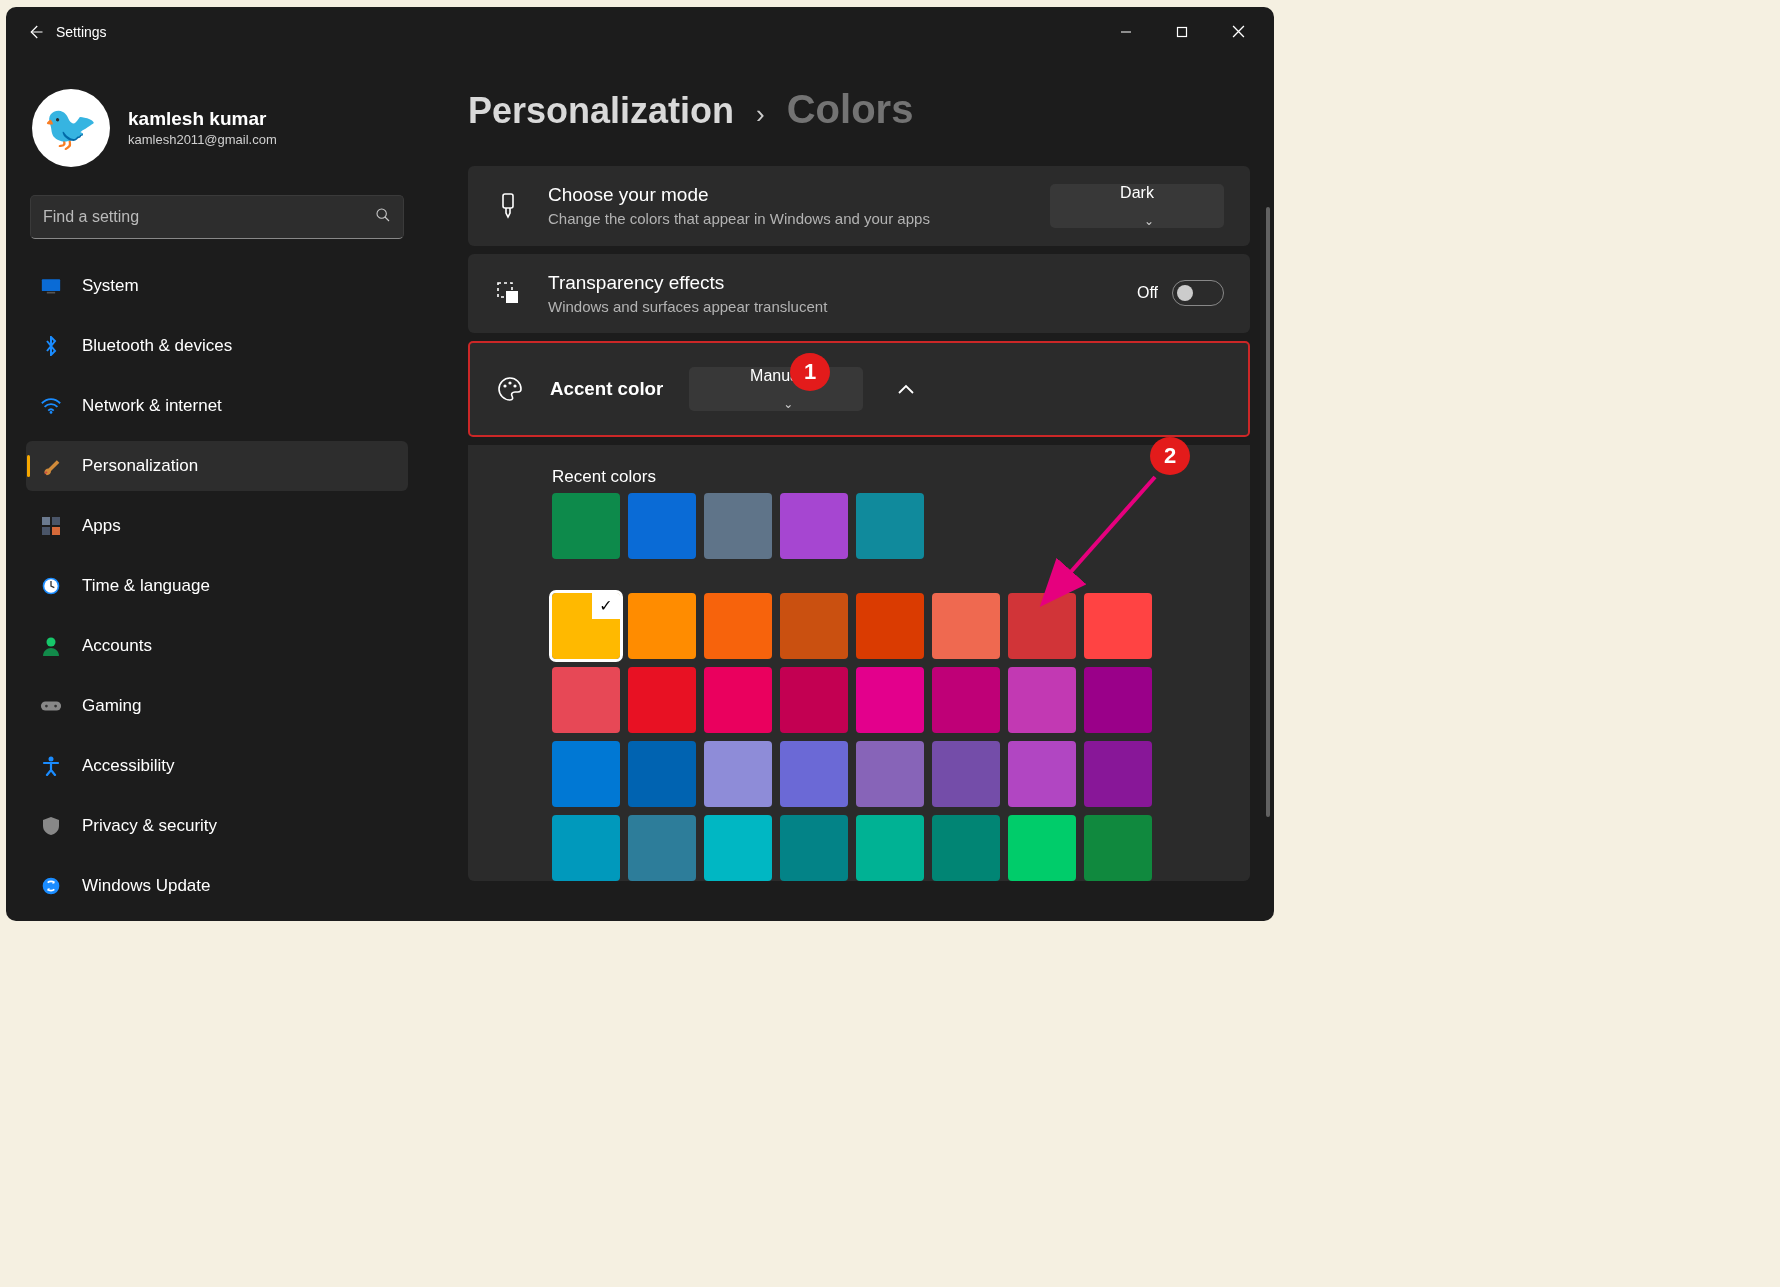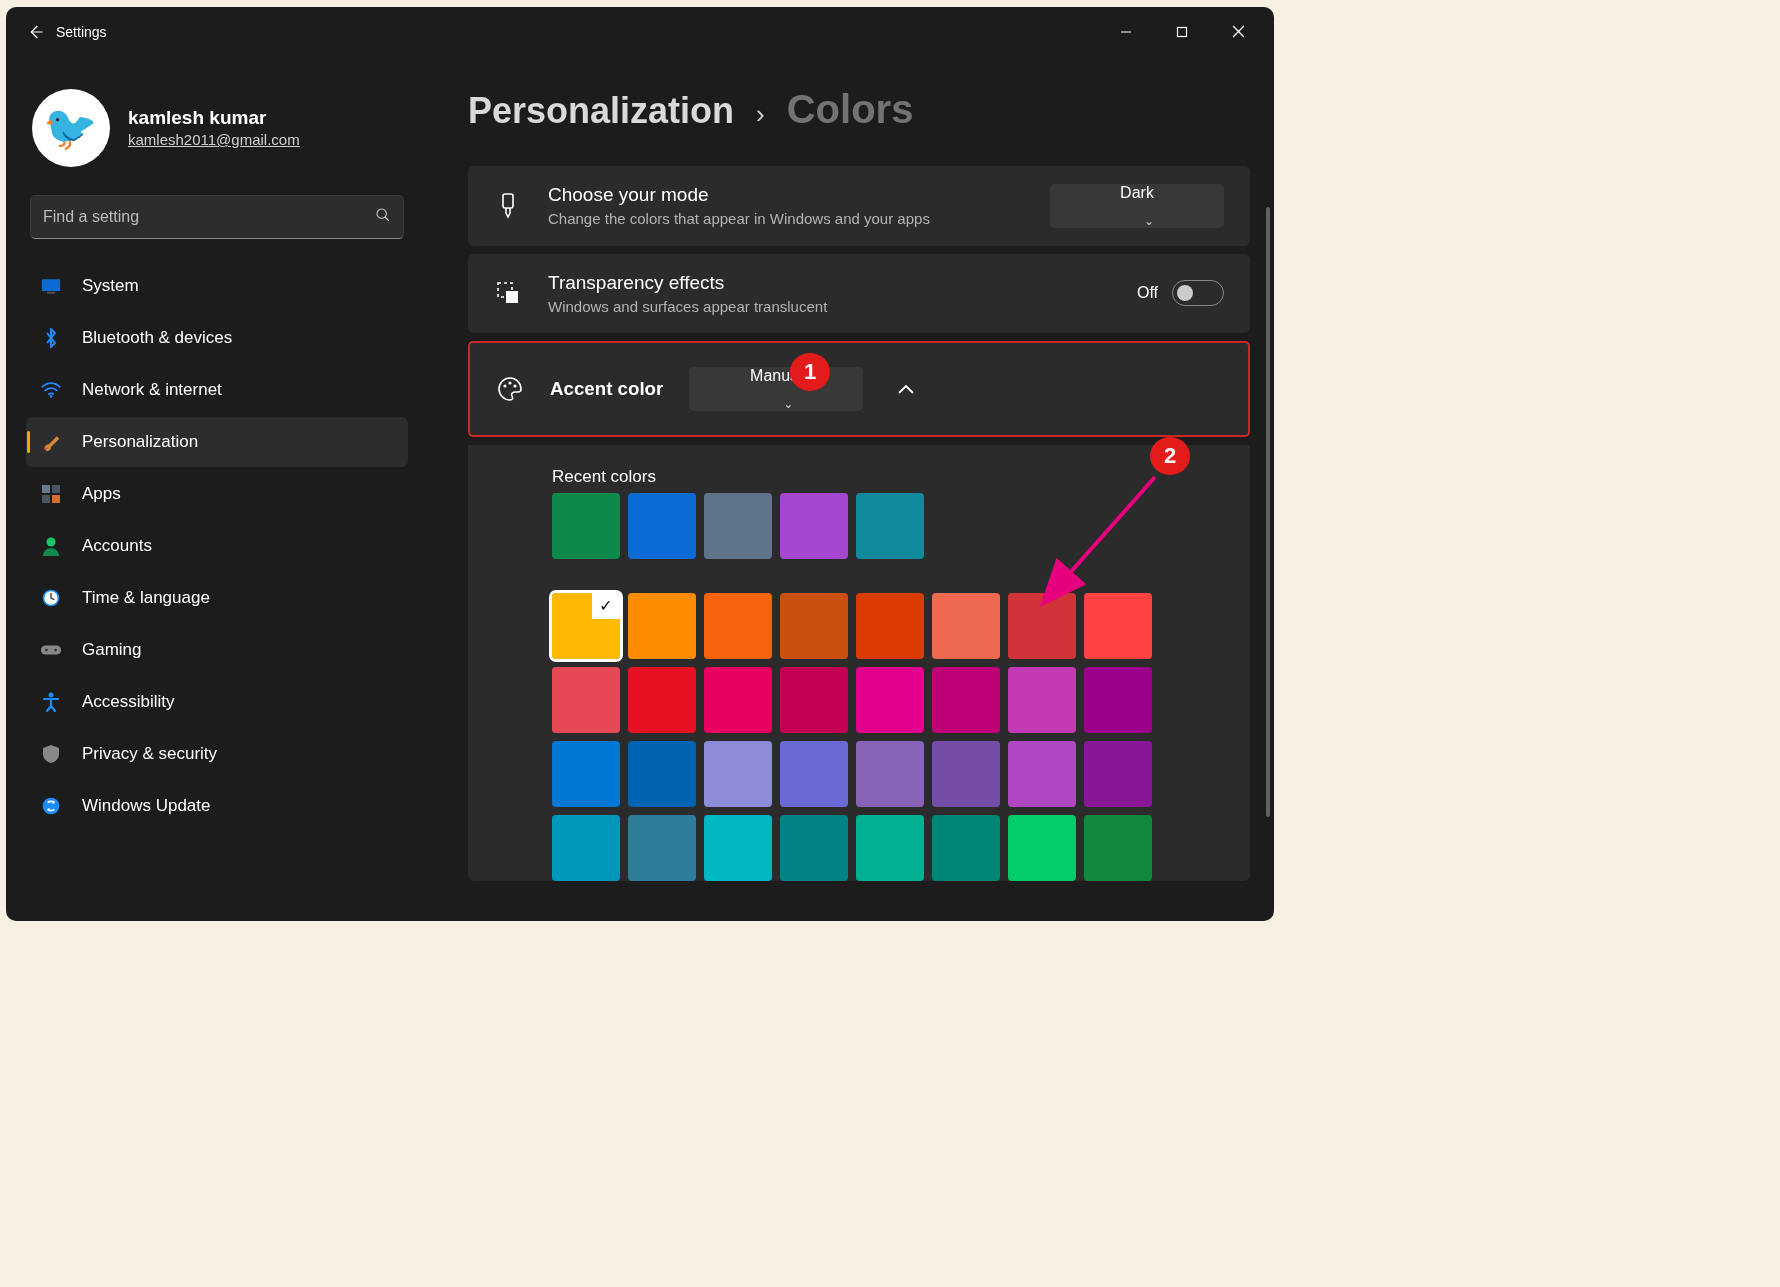--- a/index.html
+++ b/index.html
@@ -81,21 +81,21 @@
       background: #fff;
       display: flex;
       align-items: center;
       justify-content: center;
       font-size: 44px;
       position: relative;
       overflow: hidden;
     }
     .avatar-bird { color: #1c95e6; }
     .user-name { color: #fff; font-size: 19px; font-weight: 600; }
-    .user-email { color: #d0d0d0; font-size: 15px; margin-top: 2px; text-decoration: underline; }
+    .user-email { color: #d0d0d0; font-size: 13px; margin-top: 2px; }
     .search-box {
       display: flex;
       align-items: center;
       background: #2d2d2d;
       border: 1px solid #3a3a3a;
       border-bottom: 1px solid #888;
       border-radius: 5px;
       height: 44px;
       padding: 0 12px;
       margin: 0 4px 18px;
@@ -103,21 +103,21 @@
     .search-box input {
       flex: 1;
       background: transparent;
       border: none;
       outline: none;
       color: #ef4444;
       font-size: 16px;
     }
     .search-box input::placeholder { color: #bbb; }
     .search-icon { color: #ccc; font-size: 15px; }
-    .nav { display: flex; flex-direction: column; gap: 2px; }
+    .nav { display: flex; flex-direction: column; gap: 10px; }
     .nav-item {
       display: flex;
       align-items: center;
       gap: 20px;
       height: 50px;
       padding: 0 14px;
       border-radius: 6px;
       color: #fff;
       font-size: 17px;
       cursor: pointer;
@@ -399,36 +399,36 @@
                 <rect x="0" y="0" width="8" height="8" fill="#6b7a8f"></rect>
                 <rect x="10" y="0" width="8" height="8" fill="#4a5568"></rect>
                 <rect x="0" y="10" width="8" height="8" fill="#4a5568"></rect>
                 <rect x="10" y="10" width="8" height="8" fill="#d66a3a"></rect>
               </svg>
             </span>
           <span>Apps</span>
         </div>
         <div class="nav-item">
           <span class="nav-icon">
-              <svg width="18" height="20" viewBox="0 0 18 20">
-                <circle cx="9" cy="6" r="4.5" fill="#16c76a"></circle>
-                <path d="M1 20c0-5 4-8 8-8s8 3 8 8" fill="#128a4a"></path>
-              </svg>
-            </span>
-          <span>Accounts</span>
-        </div>
-        <div class="nav-item">
-          <span class="nav-icon">
               <svg width="20" height="20" viewBox="0 0 24 24">
                 <circle cx="12" cy="12" r="10" fill="#1a8cff"></circle>
                 <circle cx="12" cy="12" r="8" fill="#fff"></circle>
                 <path d="M12 6v6l4 2" stroke="#333" stroke-width="1.6" fill="none"></path>
               </svg>
             </span>
           <span>Time &amp; language</span>
+        </div>
+        <div class="nav-item">
+          <span class="nav-icon">
+              <svg width="18" height="20" viewBox="0 0 18 20">
+                <circle cx="9" cy="6" r="4.5" fill="#16c76a"></circle>
+                <path d="M1 20c0-5 4-8 8-8s8 3 8 8" fill="#128a4a"></path>
+              </svg>
+            </span>
+          <span>Accounts</span>
         </div>
         <div class="nav-item">
           <span class="nav-icon">
               <svg width="22" height="16" viewBox="0 0 24 16">
                 <rect x="1" y="3" width="22" height="10" rx="5" fill="#888"></rect>
                 <circle cx="7" cy="8" r="1.5" fill="#333"></circle>
                 <circle cx="17" cy="8" r="1.5" fill="#333"></circle>
               </svg>
             </span>
           <span>Gaming</span>

